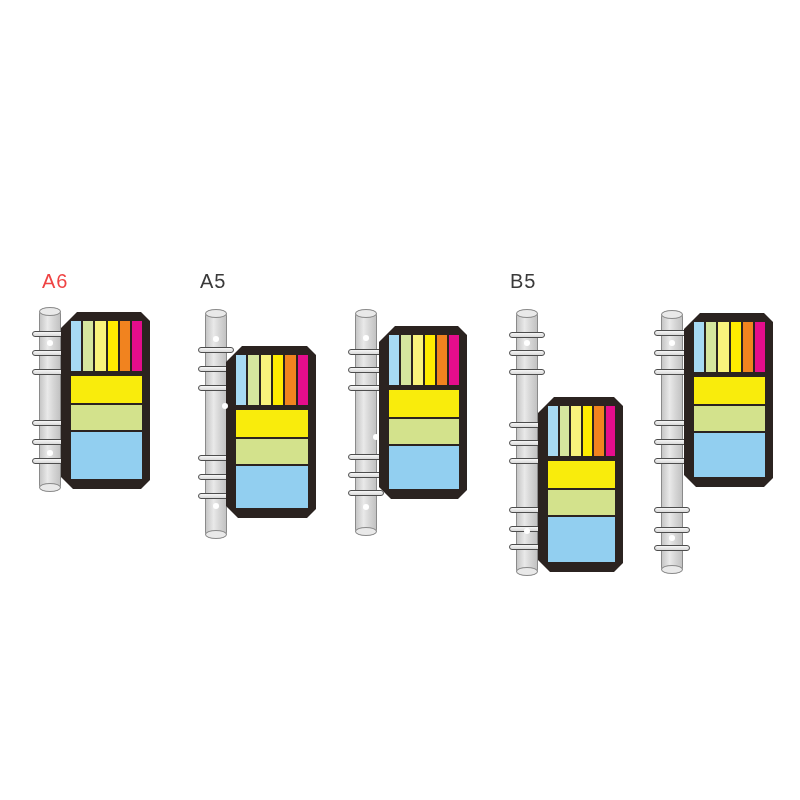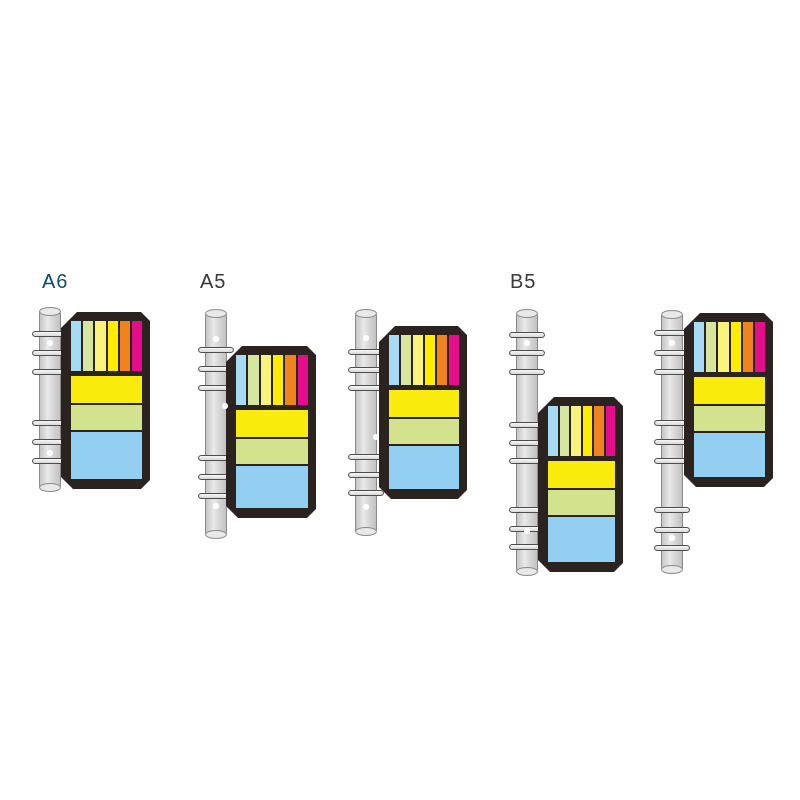--- a/index.html
+++ b/index.html
@@ -70,21 +70,21 @@
     position:absolute;
     border-radius:50%;
     background:#ffffff;
     z-index:4;
   }
 </style>
 </head>
 <body>
 
 <div id="scene">
-    <div class="size-label" style="left: 42px; top: 271px; color: #0c4a6e;">A6</div>
+    <div class="size-label" style="left: 42px; top: 271px; color: #ef4444;">A6</div>
     <div class="spine" style="left: 39px; top: 308px; width: 22px; height: 183px;">
       <div class="spine-cap top"></div>
       <div class="spine-cap bottom"></div>
     </div>
     <div class="ring" style="left: 32px; top: 331px; width: 36px;"></div>
     <div class="ring" style="left: 32px; top: 350px; width: 36px;"></div>
     <div class="ring" style="left: 32px; top: 369px; width: 36px;"></div>
     <div class="ring" style="left: 32px; top: 420px; width: 36px;"></div>
     <div class="ring" style="left: 32px; top: 439px; width: 36px;"></div>
     <div class="ring" style="left: 32px; top: 458px; width: 36px;"></div>

